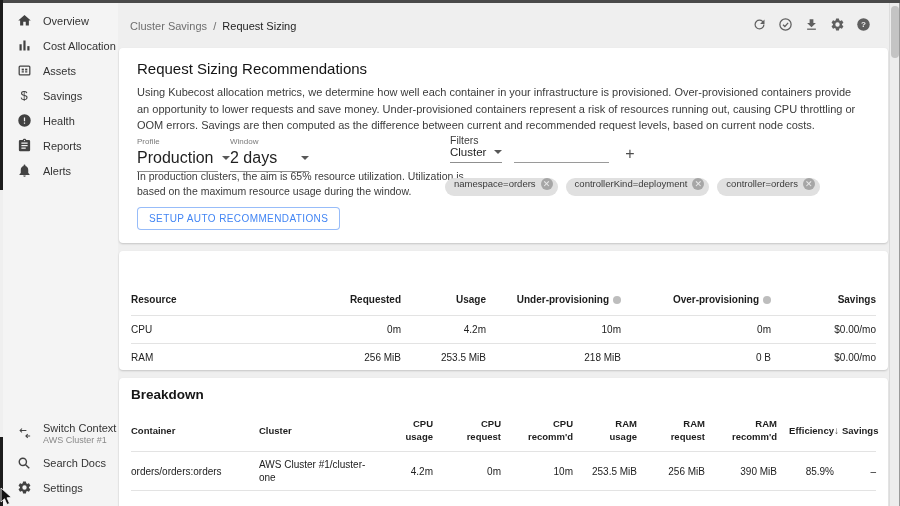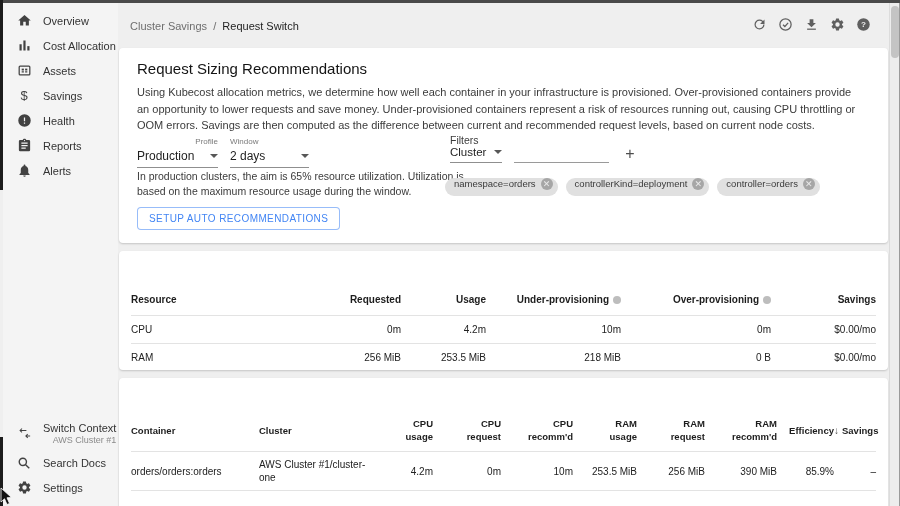--- a/index.html
+++ b/index.html
@@ -12,21 +12,21 @@
   .frame-left-a { position:absolute; left:0; top:0; width:3px; height:190px; background:#1c1c1c; }
   .frame-left-b { position:absolute; left:0; top:437px; width:3px; height:69px; background:#1c1c1c; }
 
   
   .scrollbar { position:absolute; right:0; top:3px; width:11px; height:503px; background:#ededed; border-left:1px solid #dcdcdc; border-right:1px solid #9a9a9a; }
   .scroll-thumb { position:absolute; left:1px; top:3px; width:8px; height:52px; background:#c4c4c4; border-radius:4px; }
 
   
   .sidebar { position:absolute; left:3px; top:3px; width:115px; height:503px; background:#f4f4f4; }
   .nav { position:absolute; top:5px; left:0; right:0; }
-  .nav-item { display:flex; align-items:center; height:25px; padding-left:13px; cursor:pointer; color:#3d3d3d;text-align:right; }
+  .nav-item { display:flex; align-items:center; height:25px; padding-left:13px; cursor:pointer; color:#3d3d3d; }
   .nav-item .ic { width:16px; height:16px; display:flex; align-items:center; justify-content:center; color:#424242; flex:0 0 16px; }
   .nav-item .lbl { margin-left:11px; font-size:11px; color:#333; white-space:nowrap; }
   .nav-footer { position:absolute; bottom:6px; left:0; right:0;margin-top:16px; }
   .nav-item.two-line { height:34px; }
   .lbl2 { margin-left:11px; }
   .lbl2 .l1 { font-size:11px; color:#333; }
   .lbl2 .l2 { font-size:9px; color:#8a8a8a; margin-top:1px; }
   svg { display:block; }
 
   
@@ -41,23 +41,23 @@
   .card1 { top:48px; height:195px; }
   .card2 { top:251px; height:119px; }
   .card3 { top:378px; height:140px; }
 
   
   .c1-title { position:absolute; left:18px; top:12px; font-size:15px; font-weight:500; color:#141414; }
   .c1-desc { position:absolute; left:18px; top:36px; width:728px; font-size:11px; line-height:16.5px; color:#3b3b3b; }
   .field { position:absolute; }
   .field .flabel { font-size:8px; color:#7a7a7a; margin-bottom:3px; }
   .sel { display:flex; align-items:center; justify-content:space-between; border-bottom:1px solid #8f8f8f; padding-bottom:4px; cursor:pointer; }
-  .sel .val { font-size:12px; color:#1f1f1f; }
+  .sel .val { font-size:16px; color:#1f1f1f; }
   .caret { width:0; height:0; border-left:4px solid transparent; border-right:4px solid transparent; border-top:4.5px solid #585858; margin-left:8px; }
-  .f-profile { left:18px; top:89px; width:81px;text-align:right; }
+  .f-profile { left:18px; top:89px; width:81px; }
   .f-window { left:111px; top:89px; width:79px; }
   .c1-helper { position:absolute; left:18px; top:121px; width:352px; font-size:10.5px; line-height:15px; color:#3b3b3b; }
   .filters-label { position:absolute; left:331px; top:86px; font-size:10.5px; color:#3b3b3b; }
   .f-cluster { left:331px; top:98px; width:52px; }
   .f-cluster .sel { border-bottom:1px solid #8f8f8f; padding-bottom:4px; }
   .filter-input { position:absolute; left:395px; top:98px; width:95px; height:17px; border:none; border-bottom:1px solid #9a9a9a; background:transparent; font-size:11px; outline:none; }
   .add-filter { position:absolute; left:503px; top:98px; width:16px; height:16px; color:#4d4d4d; font-size:16px; line-height:15px; text-align:center; cursor:pointer; }
   .chips { position:absolute; left:326px; top:130px; display:flex; gap:8px; }
   .chip { display:flex; align-items:flex-start; background:#e0e0e0; border-radius:9px; height:18px; padding:0 5px 0 9px; cursor:default; }
   .chip .ctext { font-size:9.5px; color:#3a3a3a; }
@@ -184,21 +184,21 @@
         </span>
         <span class="lbl">Settings</span>
       </div>
     </div>
   </div>
 
   <div class="topbar">
     <div class="breadcrumb">
       <span>Cluster Savings</span>
       <span>&nbsp;/&nbsp;</span>
-      <span class="cur">Request Switch</span>
+      <span class="cur">Request Sizing</span>
     </div>
     <div class="top-icons">
       <span class="top-icon">
         <svg width="15" height="15" viewBox="0 0 24 24" fill="currentColor">
             <path d="M17.65 6.35A7.95 7.95 0 0012 4a8 8 0 108 8h-2a6 6 0 11-1.76-4.24L13 11h7V4l-2.35 2.35z"></path>
           </svg>
       </span>
       <span class="top-icon">
         <svg width="15" height="15" viewBox="0 0 24 24" fill="none" stroke="currentColor" stroke-width="2">
             <circle cx="12" cy="12" r="9"></circle>
@@ -308,20 +308,23 @@
           <td>253.5 MiB</td>
           <td>218 MiB</td>
           <td>0 B</td>
           <td>$0.00/mo</td>
         </tr>
       </tbody>
     </table>
   </div>
 
   <div class="card card3">
+    <div class="c-head">
+      <span class="c-title">Breakdown</span>
+    </div>
     <table class="bd-table">
       <colgroup>
           <col style="width:128px">
           <col style="width:112px">
           <col style="width:62px">
           <col style="width:68px">
           <col style="width:72px">
           <col style="width:64px">
           <col style="width:68px">
           <col style="width:72px">

